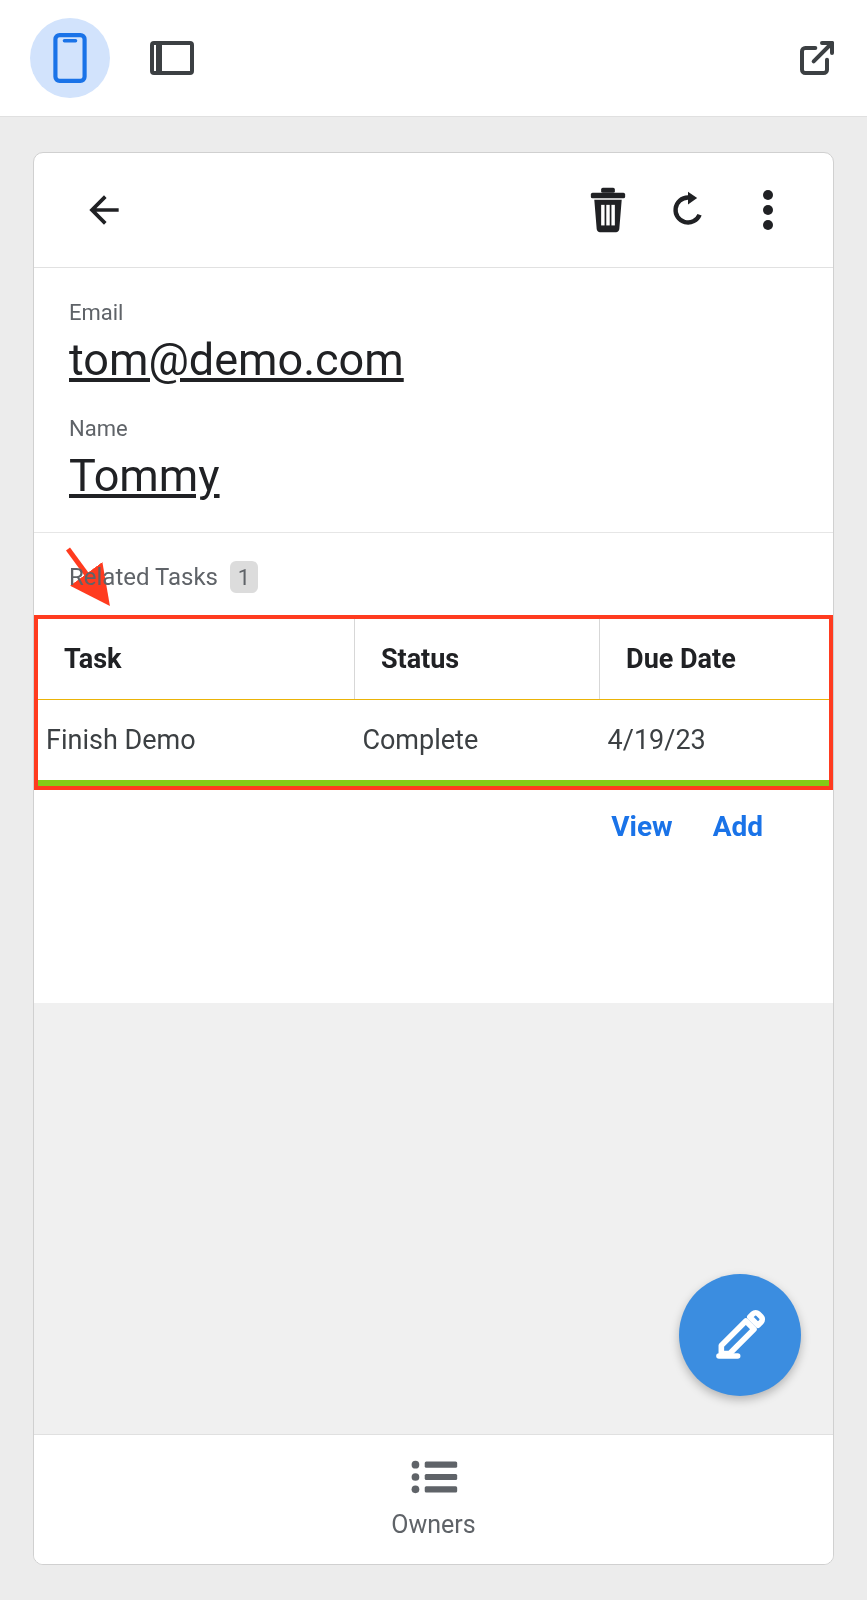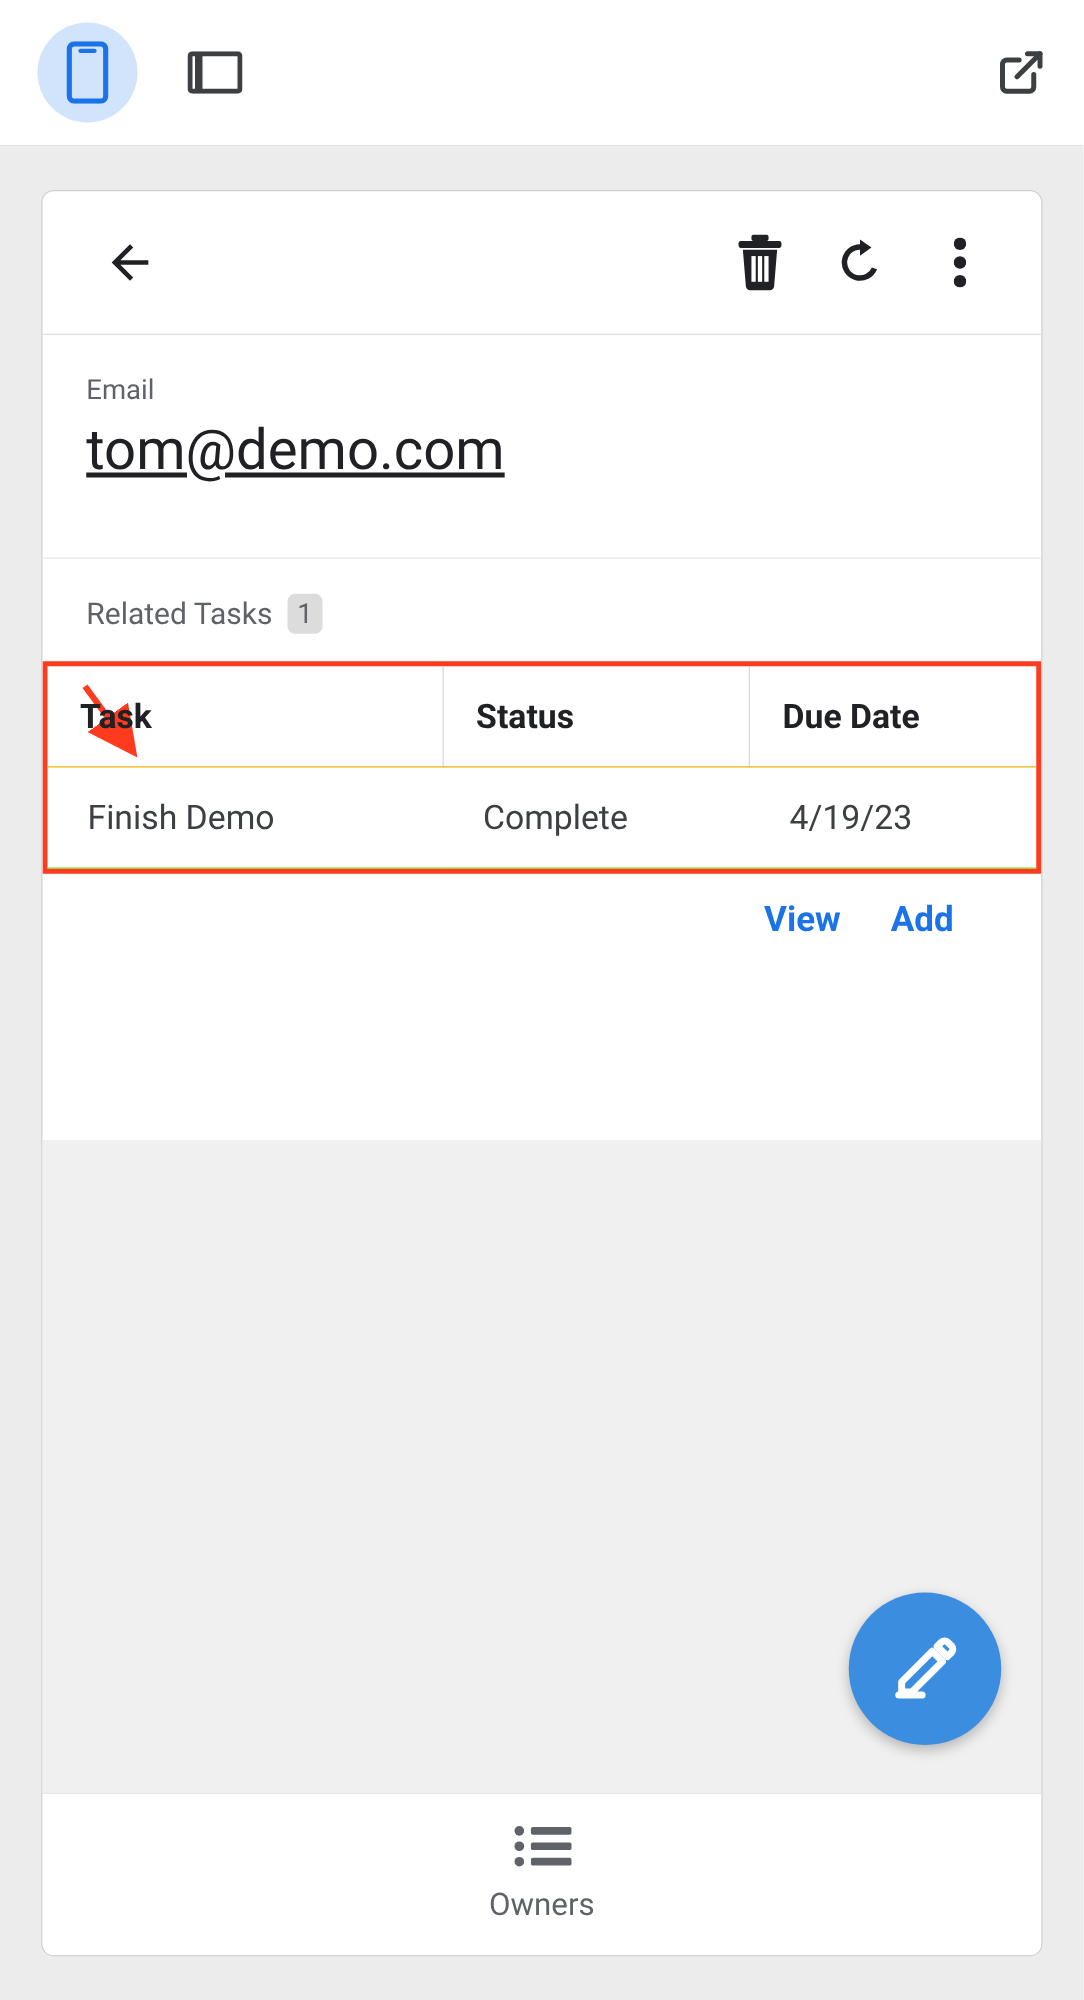--- a/index.html
+++ b/index.html
@@ -113,22 +113,22 @@
   .task-table th {
     text-align: left;
     font-weight: 700;
     padding: 24px 26px;
     border-bottom: 1px solid #eab308;
     border-right: 1px solid #d7d7d7;
     color: #202124;
   }
   .task-table th:last-child { border-right: none; }
   .task-table td {
-    padding: 24px 32px;
-    border-bottom: 1px solid #84cc16;
+    padding: 24px 8px;
+    border-bottom: 6px solid #84cc16;
     color: #3c4043;
   }
   .actions-row {
     display: flex;
     justify-content: flex-end;
     gap: 40px;
     padding: 20px 35px 0 0;
   }
   .link-btn {
     color: #1a73e8;
@@ -238,20 +238,24 @@
           <circle cx="3" cy="21" r="3" fill="#202124"></circle>
         </svg>
       </div>
     </div>
 
     <div class="details">
       <div class="field">
         <div class="field-label">Email</div>
         <div class="field-value">tom@demo.com</div>
       </div>
+      <div class="field" style="margin-bottom:0">
+        <div class="field-label">Name</div>
+        <div class="field-value">Tommy</div>
+      </div>
     </div>
 
     <svg class="arrow-annot" width="60" height="70" viewBox="0 0 60 70">
       <defs>
         <marker id="ah" markerWidth="8" markerHeight="8" refX="6" refY="4" orient="auto">
           <path d="M0 0 L8 4 L0 8 z" fill="#ff3b1f"></path>
         </marker>
       </defs>
       <line x1="6" y1="6" x2="42" y2="55" stroke="#ff3b1f" stroke-width="5" marker-end="url(#ah)"></line>
     </svg>

